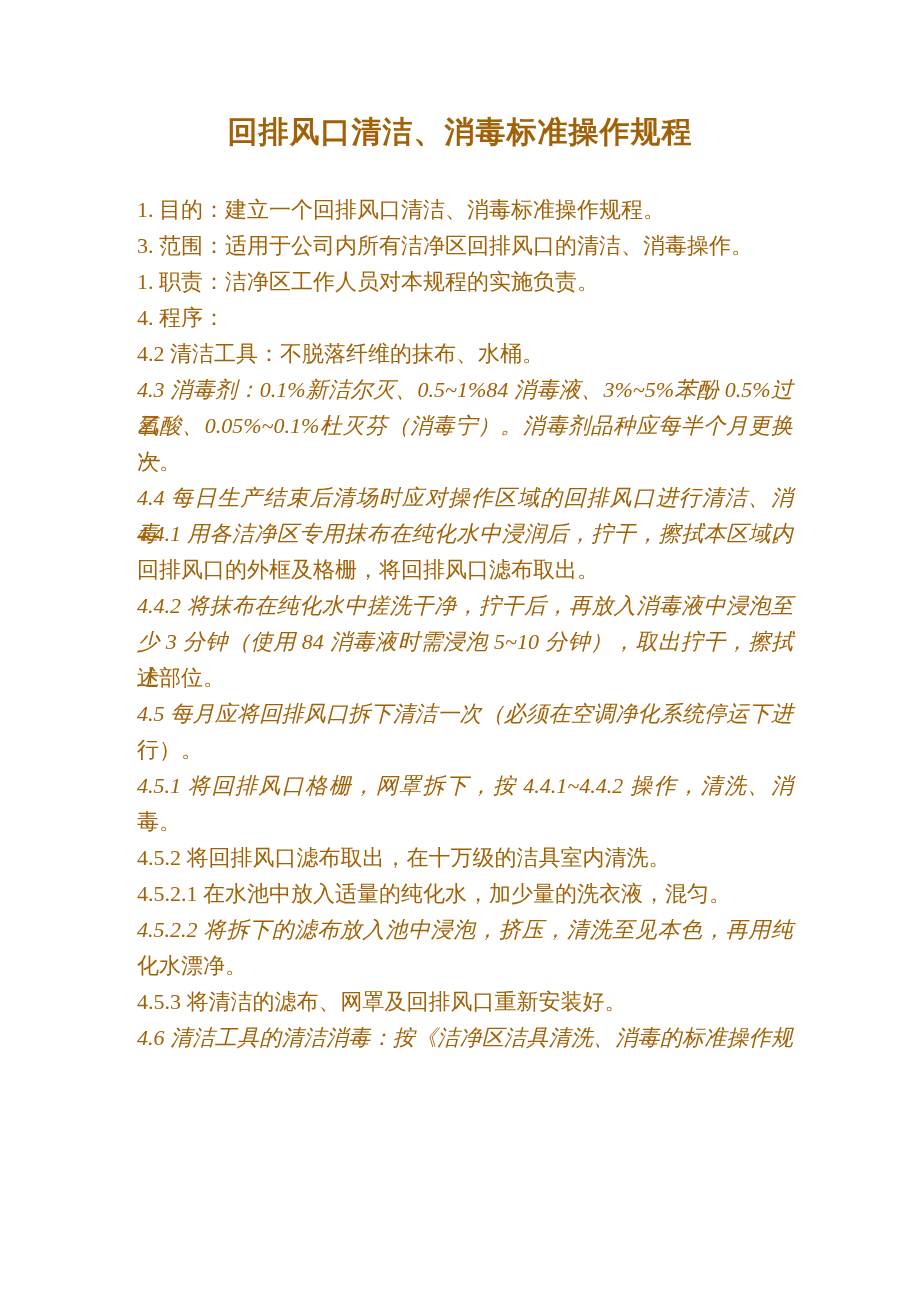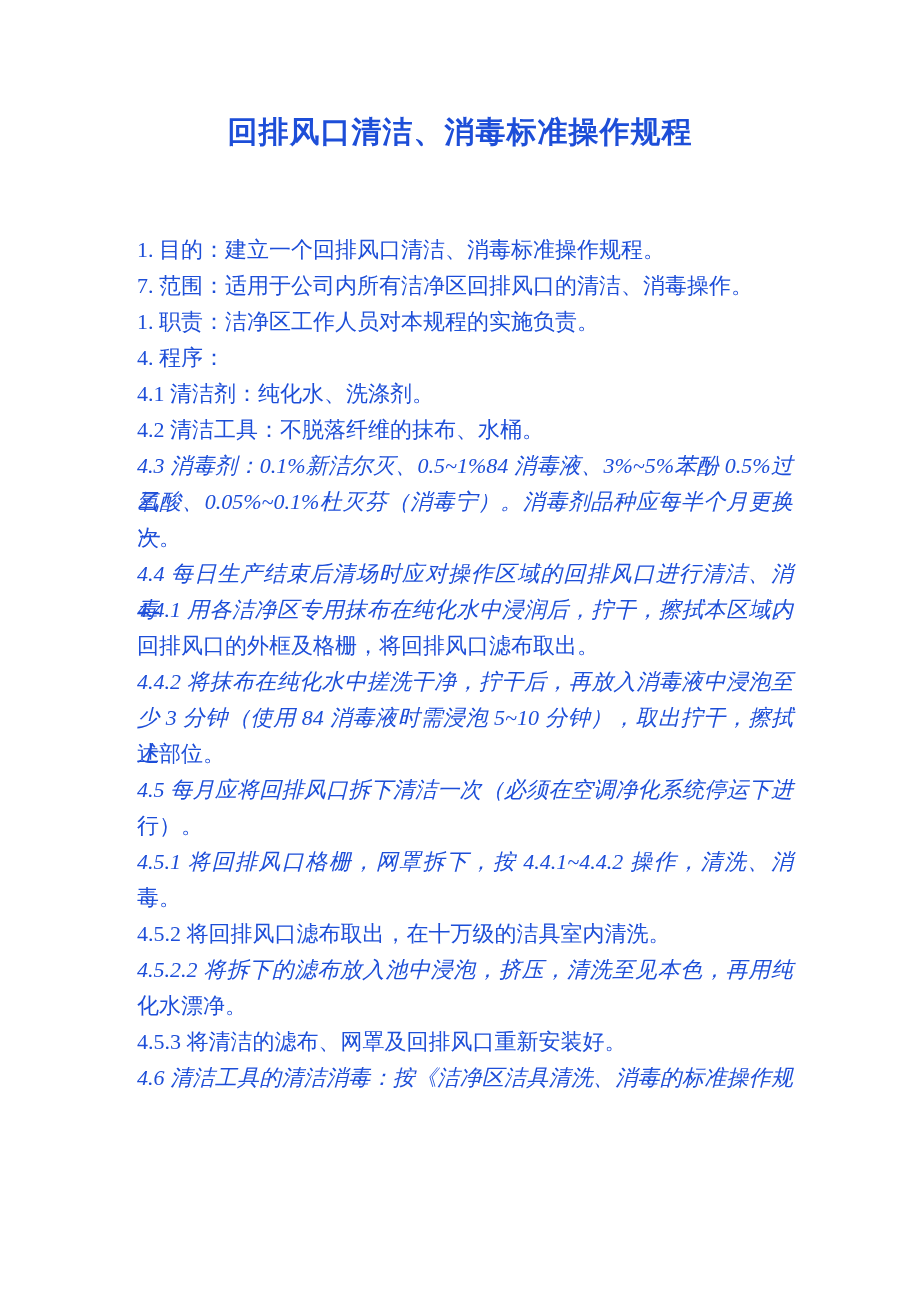--- a/index.html
+++ b/index.html
@@ -7,42 +7,41 @@
     padding: 0;
     background: #ffffff;
   }
   .page {
     position: relative;
     width: 920px;
     height: 1302px;
     background: #ffffff;
     overflow: hidden;
     font-family: "Liberation Serif", "DejaVu Serif", serif;
-    color: #1d4ed8;
+    color: #a16207;
   }
   .doc-title {
     position: absolute;
     top: 110px;
     left: 0;
     width: 920px;
     text-align: center;
     font-size: 30px;
     font-weight: bold;
     line-height: 44px;
     letter-spacing: 1px;
     white-space: nowrap;
   }
   .doc-body {
     position: absolute;
     top: 192px;
     left: 137px;
     width: 656px;
     font-size: 22px;
     line-height: 36px;
-    margin-top: 40px;
   }
   .text-line {
     height: 36px;
     overflow: visible;
     white-space: nowrap;
     text-align: left;
   }
   .text-line.full {
     white-space: normal;
     text-align: justify;
@@ -50,37 +49,37 @@
     font-style: italic;
   }
 </style>
 </head>
 <body>
 
 <div class="page">
   <div class="doc-title">回排风口清洁、消毒标准操作规程</div>
   <div class="doc-body">
       <div class="text-line">1. 目的：建立一个回排风口清洁、消毒标准操作规程。</div>
-      <div class="text-line">7. 范围：适用于公司内所有洁净区回排风口的清洁、消毒操作。</div>
+      <div class="text-line">3. 范围：适用于公司内所有洁净区回排风口的清洁、消毒操作。</div>
       <div class="text-line">1. 职责：洁净区工作人员对本规程的实施负责。</div>
       <div class="text-line">4. 程序：</div>
-      <div class="text-line">4.1 清洁剂：纯化水、洗涤剂。</div>
       <div class="text-line">4.2 清洁工具：不脱落纤维的抹布、水桶。</div>
       <div class="text-line full">4.3 消毒剂：0.1%新洁尔灭、0.5~1%84 消毒液、3%~5%苯酚 0.5%过氧</div>
       <div class="text-line full">乙酸、0.05%~0.1%杜灭芬（消毒宁）。消毒剂品种应每半个月更换一</div>
       <div class="text-line">次。</div>
       <div class="text-line full">4.4 每日生产结束后清场时应对操作区域的回排风口进行清洁、消毒。</div>
       <div class="text-line full">4.4.1 用各洁净区专用抹布在纯化水中浸润后，拧干，擦拭本区域内</div>
       <div class="text-line">回排风口的外框及格栅，将回排风口滤布取出。</div>
       <div class="text-line full">4.4.2 将抹布在纯化水中搓洗干净，拧干后，再放入消毒液中浸泡至</div>
       <div class="text-line full">少 3 分钟（使用 84 消毒液时需浸泡 5~10 分钟），取出拧干，擦拭上</div>
       <div class="text-line">述部位。</div>
       <div class="text-line full">4.5 每月应将回排风口拆下清洁一次（必须在空调净化系统停运下进</div>
       <div class="text-line">行）。</div>
       <div class="text-line full">4.5.1 将回排风口格栅，网罩拆下，按 4.4.1~4.4.2 操作，清洗、消</div>
       <div class="text-line">毒。</div>
       <div class="text-line">4.5.2 将回排风口滤布取出，在十万级的洁具室内清洗。</div>
+      <div class="text-line">4.5.2.1 在水池中放入适量的纯化水，加少量的洗衣液，混匀。</div>
       <div class="text-line full">4.5.2.2 将拆下的滤布放入池中浸泡，挤压，清洗至见本色，再用纯</div>
       <div class="text-line">化水漂净。</div>
       <div class="text-line">4.5.3 将清洁的滤布、网罩及回排风口重新安装好。</div>
       <div class="text-line full">4.6 清洁工具的清洁消毒：按《洁净区洁具清洗、消毒的标准操作规</div>
     </div>
 </div>
 
 </body></html>

